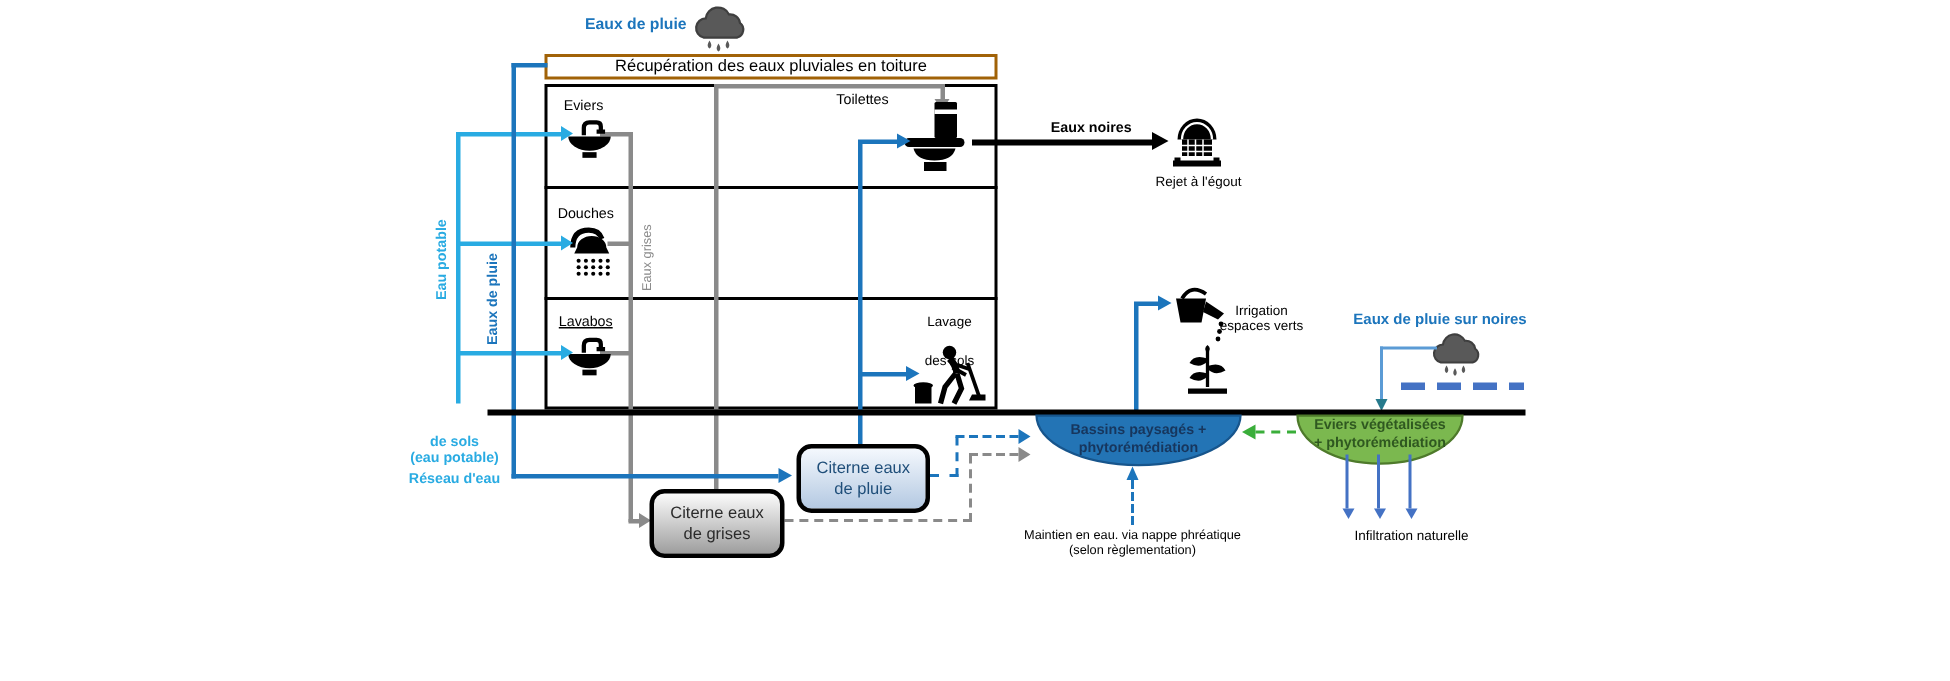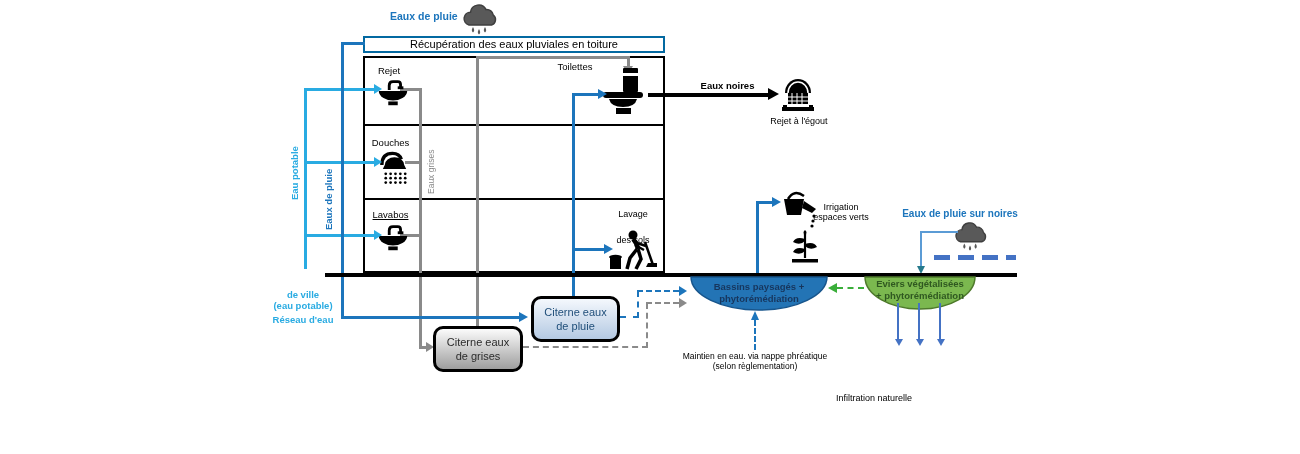--- a/index.html
+++ b/index.html
@@ -24,21 +24,21 @@
   <div class="lbl" style="left:390px;top:10px;width:62px;font-size:10.5px;font-weight:bold;color:#1C75BC;">Eaux de pluie</div>
   <div class="abs" style="left:458px;top:3px;">
     <svg width="42" height="34" viewBox="0 0 42 34">
       <path d="M11 22 a6.5 6.5 0 0 1 1.5-12.8 a8.2 8.2 0 0 1 15.5-2.6 a6.6 6.6 0 0 1 7.3 5.6 a5.6 5.6 0 0 1 -1.8 9.8 z" fill="#595959" stroke="#3f3f3f" stroke-width="1.5"></path>
       <path d="M15 24 c1.6 2.6 1.6 4.2 0 5.4 c-1.6 -1.2 -1.6 -2.8 0 -5.4 z" fill="#595959"></path>
       <path d="M21 26 c1.6 2.6 1.6 4.2 0 5.4 c-1.6 -1.2 -1.6 -2.8 0 -5.4 z" fill="#595959"></path>
       <path d="M27 24 c1.6 2.6 1.6 4.2 0 5.4 c-1.6 -1.2 -1.6 -2.8 0 -5.4 z" fill="#595959"></path>
     </svg>
   </div>
 
-  <div class="box" style="left:363px;top:36px;width:302px;height:17px;border:2px solid #0369a1;background:#fff;z-index:4;">
+  <div class="box" style="left:363px;top:36px;width:302px;height:17px;border:2px solid #a16207;background:#fff;z-index:4;">
     <div style="text-align:center;font-size:11px;line-height:13px;">Récupération des eaux pluviales en toiture</div>
   </div>
 
   <div class="box" style="left:363px;top:56px;width:302px;height:217px;border:2px solid #000;background:#fff;z-index:1;"></div>
   <div class="ln" style="left:363px;top:124px;width:302px;height:2px;background:#000;z-index:2;"></div>
   <div class="ln" style="left:363px;top:198px;width:302px;height:2px;background:#000;z-index:2;"></div>
 
   <div class="ln" style="left:419px;top:88px;width:3px;height:260px;background:#8A8A8A;z-index:3;"></div>
   <div class="ln" style="left:400px;top:88px;width:22px;height:3px;background:#8A8A8A;z-index:3;"></div>
   <div class="ln" style="left:405px;top:161px;width:17px;height:3px;background:#8A8A8A;z-index:3;"></div>
@@ -87,21 +87,21 @@
 
   <div class="ln" style="left:754px;top:320px;height:30px;border-left:2.5px dashed #1C75BC;z-index:4;"></div>
   <div class="arrow" style="left:751px;top:311px;border-bottom:9px solid #1C75BC;border-left:4.5px solid transparent;border-right:4.5px solid transparent;z-index:4;"></div>
 
   <div class="ln" style="left:648px;top:93px;width:120px;height:3.5px;background:#000;z-index:4;"></div>
   <div class="arrow" style="left:768px;top:88px;border-left:11px solid #000;border-top:6.5px solid transparent;border-bottom:6.5px solid transparent;z-index:4;"></div>
   <div class="lbl" style="left:690px;top:81px;width:75px;font-weight:bold;font-size:9.5px;z-index:4;">Eaux noires</div>
 
   <div class="ln" style="left:325px;top:273px;width:692px;height:4px;background:#000;z-index:5;"></div>
 
-  <div class="lbl" style="left:364px;top:66px;width:50px;z-index:3;font-size:9.5px;">Rejet</div>
+  <div class="lbl" style="left:364px;top:66px;width:50px;z-index:3;font-size:9.5px;">Eviers</div>
   <div class="abs" style="left:376px;top:77px;z-index:3;">
     <svg width="34" height="30" viewBox="0 0 36 30">
       <path d="M14 13 V8 Q14 4 18 4 H23 Q26 4 26 7 V10" fill="none" stroke="#000" stroke-width="3"></path>
       <rect x="23" y="9" width="6" height="3" fill="#000"></rect>
       <path d="M3 14 h30 a15 10 0 0 1 -30 0 z" fill="#000"></path>
       <rect x="13" y="25" width="10" height="4" fill="#000"></rect>
     </svg>
   </div>
 
   <div class="lbl" style="left:363px;top:138px;width:55px;z-index:3;font-size:9.5px;">Douches</div>
@@ -174,21 +174,21 @@
       <rect x="8" y="19" width="20" height="11" fill="#000"></rect>
       <path d="M12 19 v11 M17 19 v11 M22 19 v11 M8 23 h20 M8 27 h20" stroke="#fff" stroke-width="1"></path>
       <rect x="3" y="31" width="4" height="4" fill="#000"></rect>
       <rect x="29" y="31" width="4" height="4" fill="#000"></rect>
       <rect x="2" y="33" width="32" height="4" fill="#000"></rect>
     </svg>
   </div>
   <div class="lbl" style="left:760px;top:116px;width:78px;z-index:3;">Rejet à l'égout</div>
 
   <div class="lbl" style="left:263px;top:279px;width:80px;font-weight:bold;font-size:9.5px;color:#29ABE2;z-index:4;margin-top:36px;">Réseau d'eau</div>
-  <div class="lbl" style="left:263px;top:290px;width:80px;font-weight:bold;font-size:9.5px;color:#29ABE2;z-index:4;">de ville</div>
+  <div class="lbl" style="left:263px;top:290px;width:80px;font-weight:bold;font-size:9.5px;color:#29ABE2;z-index:4;">de sols</div>
   <div class="lbl" style="left:263px;top:301px;width:80px;font-weight:bold;font-size:9.5px;color:#29ABE2;z-index:4;">(eau potable)</div>
 
   <div class="tank" style="left:433px;top:326px;width:90px;height:46px;background:linear-gradient(#fbfbfb,#9e9e9e);color:#2b2b2b;z-index:6;">
     <div>Citerne eaux</div>
     <div>de grises</div>
   </div>
   <div class="tank" style="left:531px;top:296px;width:89px;height:46px;background:linear-gradient(#f4f8fd,#b4c9e2);color:#1F4E79;z-index:6;">
     <div>Citerne eaux</div>
     <div>de pluie</div>
   </div>
@@ -251,18 +251,18 @@
   </div>
   <div class="lbl" style="left:864px;top:279px;width:112px;font-weight:bold;font-size:9.5px;color:#2F5820;z-index:7;">Eviers végétalisées</div>
   <div class="lbl" style="left:864px;top:291px;width:112px;font-weight:bold;font-size:9.5px;color:#2F5820;z-index:7;">+ phytorémédiation</div>
 
   <div class="ln" style="left:897px;top:303px;width:1.5px;height:36px;background:#4472C4;z-index:7;"></div>
   <div class="arrow" style="left:894.5px;top:339px;border-top:7px solid #4472C4;border-left:4px solid transparent;border-right:4px solid transparent;z-index:7;"></div>
   <div class="ln" style="left:918px;top:303px;width:1.5px;height:36px;background:#4472C4;z-index:7;"></div>
   <div class="arrow" style="left:915.5px;top:339px;border-top:7px solid #4472C4;border-left:4px solid transparent;border-right:4px solid transparent;z-index:7;"></div>
   <div class="ln" style="left:939px;top:303px;width:1.5px;height:36px;background:#4472C4;z-index:7;"></div>
   <div class="arrow" style="left:936.5px;top:339px;border-top:7px solid #4472C4;border-left:4px solid transparent;border-right:4px solid transparent;z-index:7;"></div>
-  <div class="lbl" style="left:812px;top:352px;width:124px;z-index:7;margin-top:41px;">Infiltration naturelle</div>
+  <div class="lbl" style="left:879px;top:352px;width:124px;z-index:7;">Infiltration naturelle</div>
 
   <div class="lbl" style="left:655px;top:352px;width:200px;font-size:8.5px;z-index:7;">Maintien en eau. via nappe phréatique</div>
   <div class="lbl" style="left:655px;top:362px;width:200px;font-size:8.5px;z-index:7;">(selon règlementation)</div>
 
 </div>
 
 </body></html>

